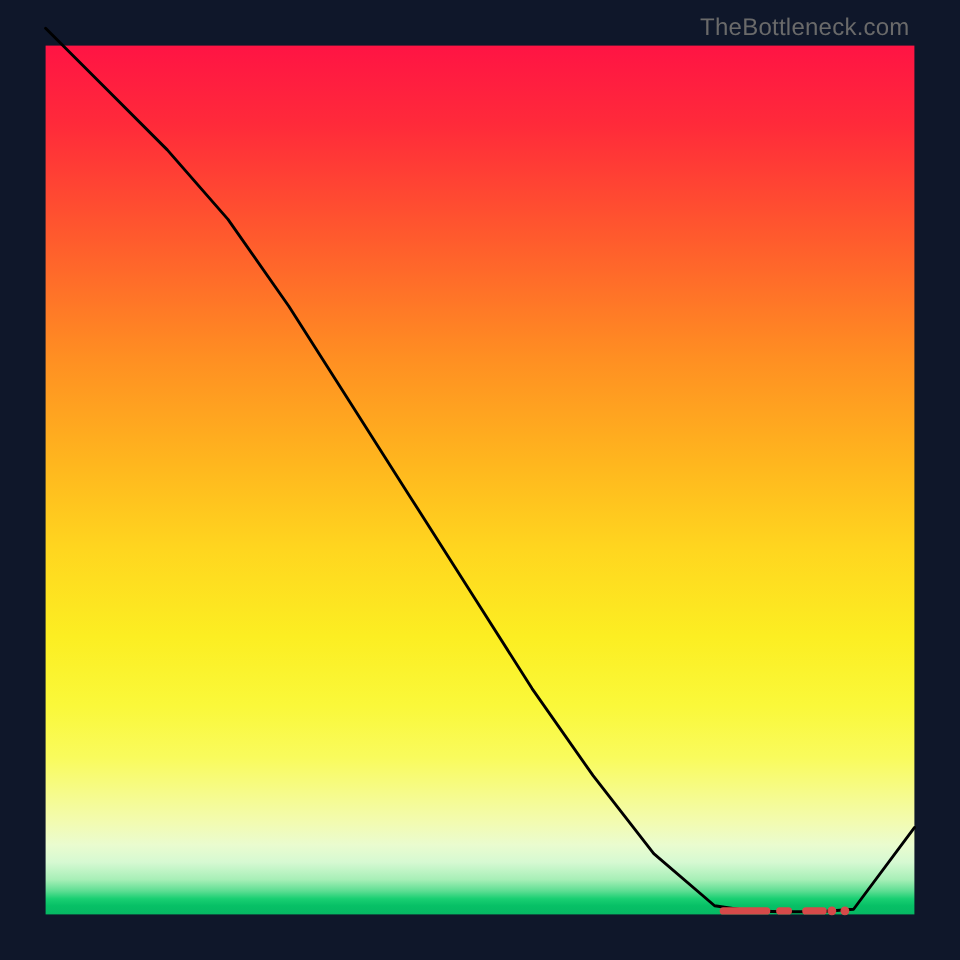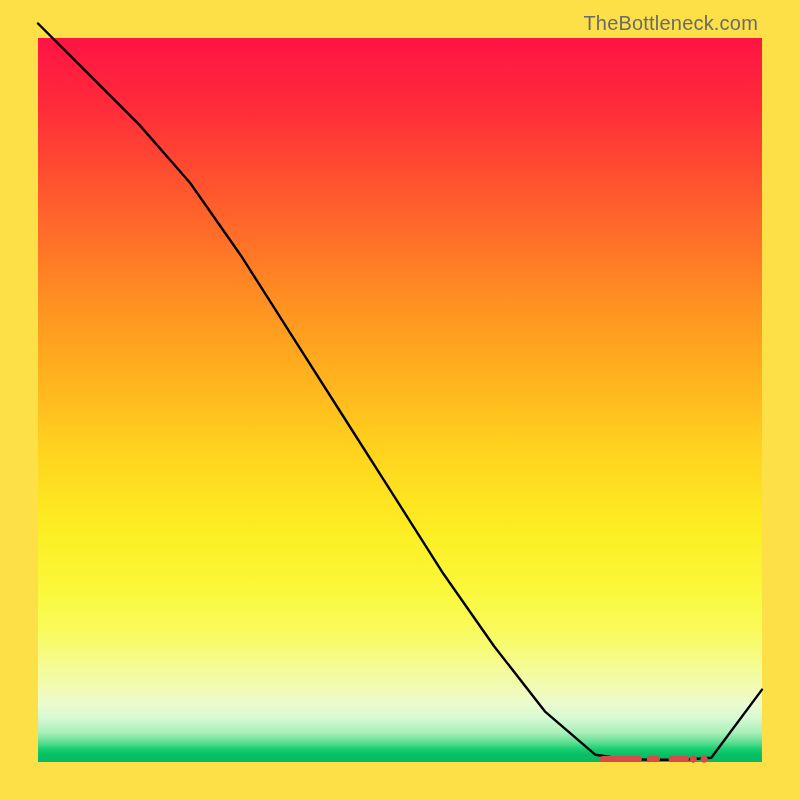--- a/index.html
+++ b/index.html
@@ -8,21 +8,21 @@
     width: 800px;
     height: 800px;
     background: #000;
     font-family: Arial, Helvetica, sans-serif;
     overflow: hidden;
   }
   .frame {
     position: relative;
     width: 800px;
     height: 800px;
-    background: #fde047;
+    background: #0f172a;
   }
   .plot-area {
     position: absolute;
     left: 38px;
     top: 38px;
     width: 724px;
     height: 724px;
     background: linear-gradient(
       to bottom,
       #ff1444 0%,

